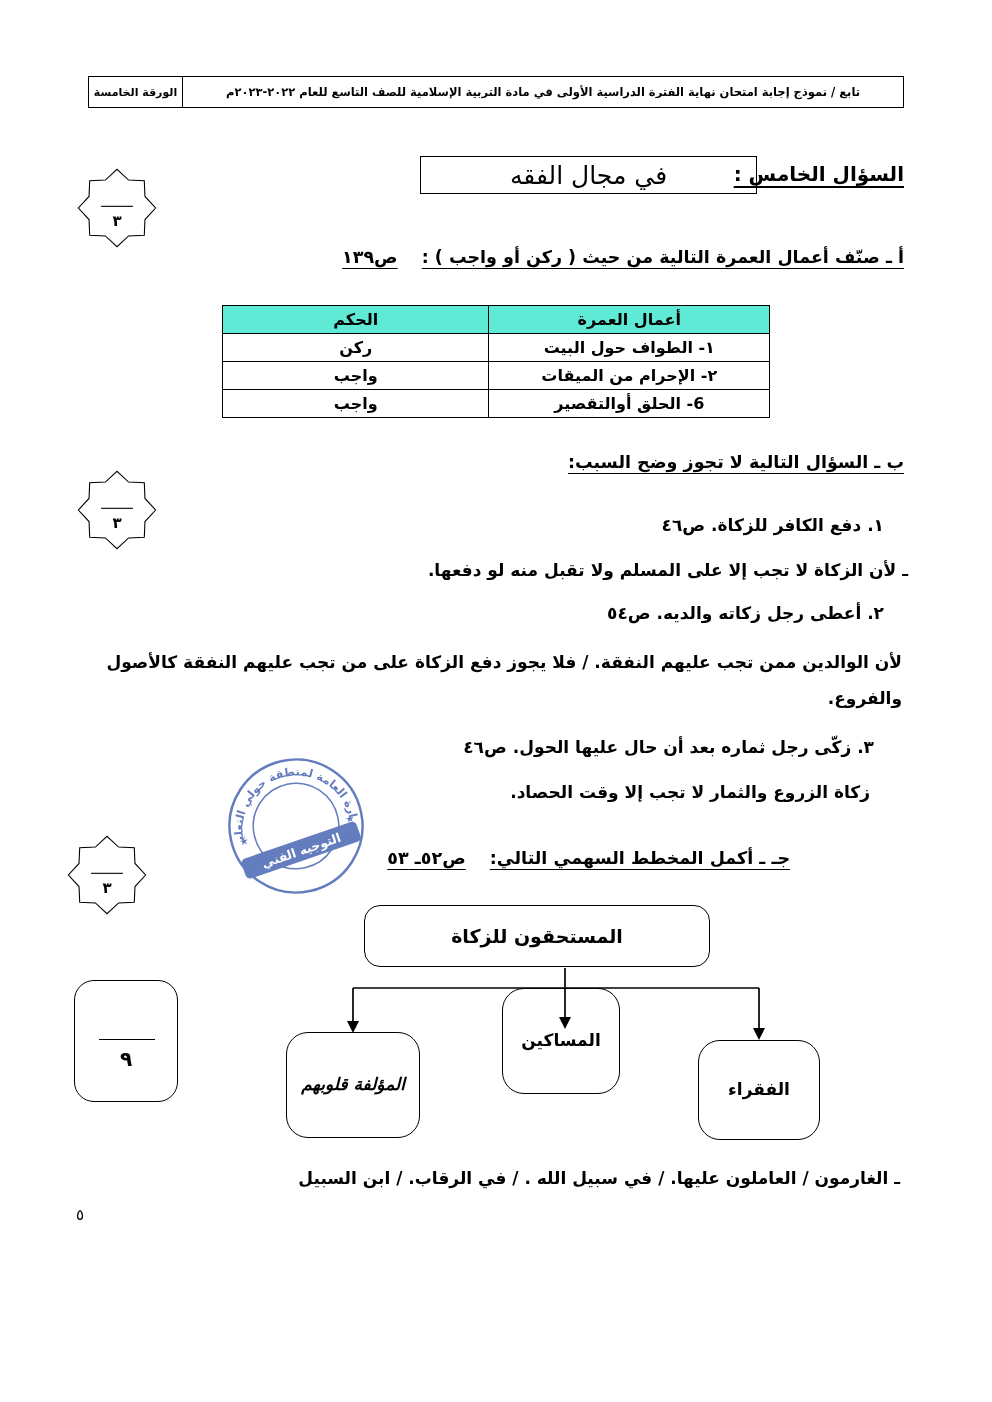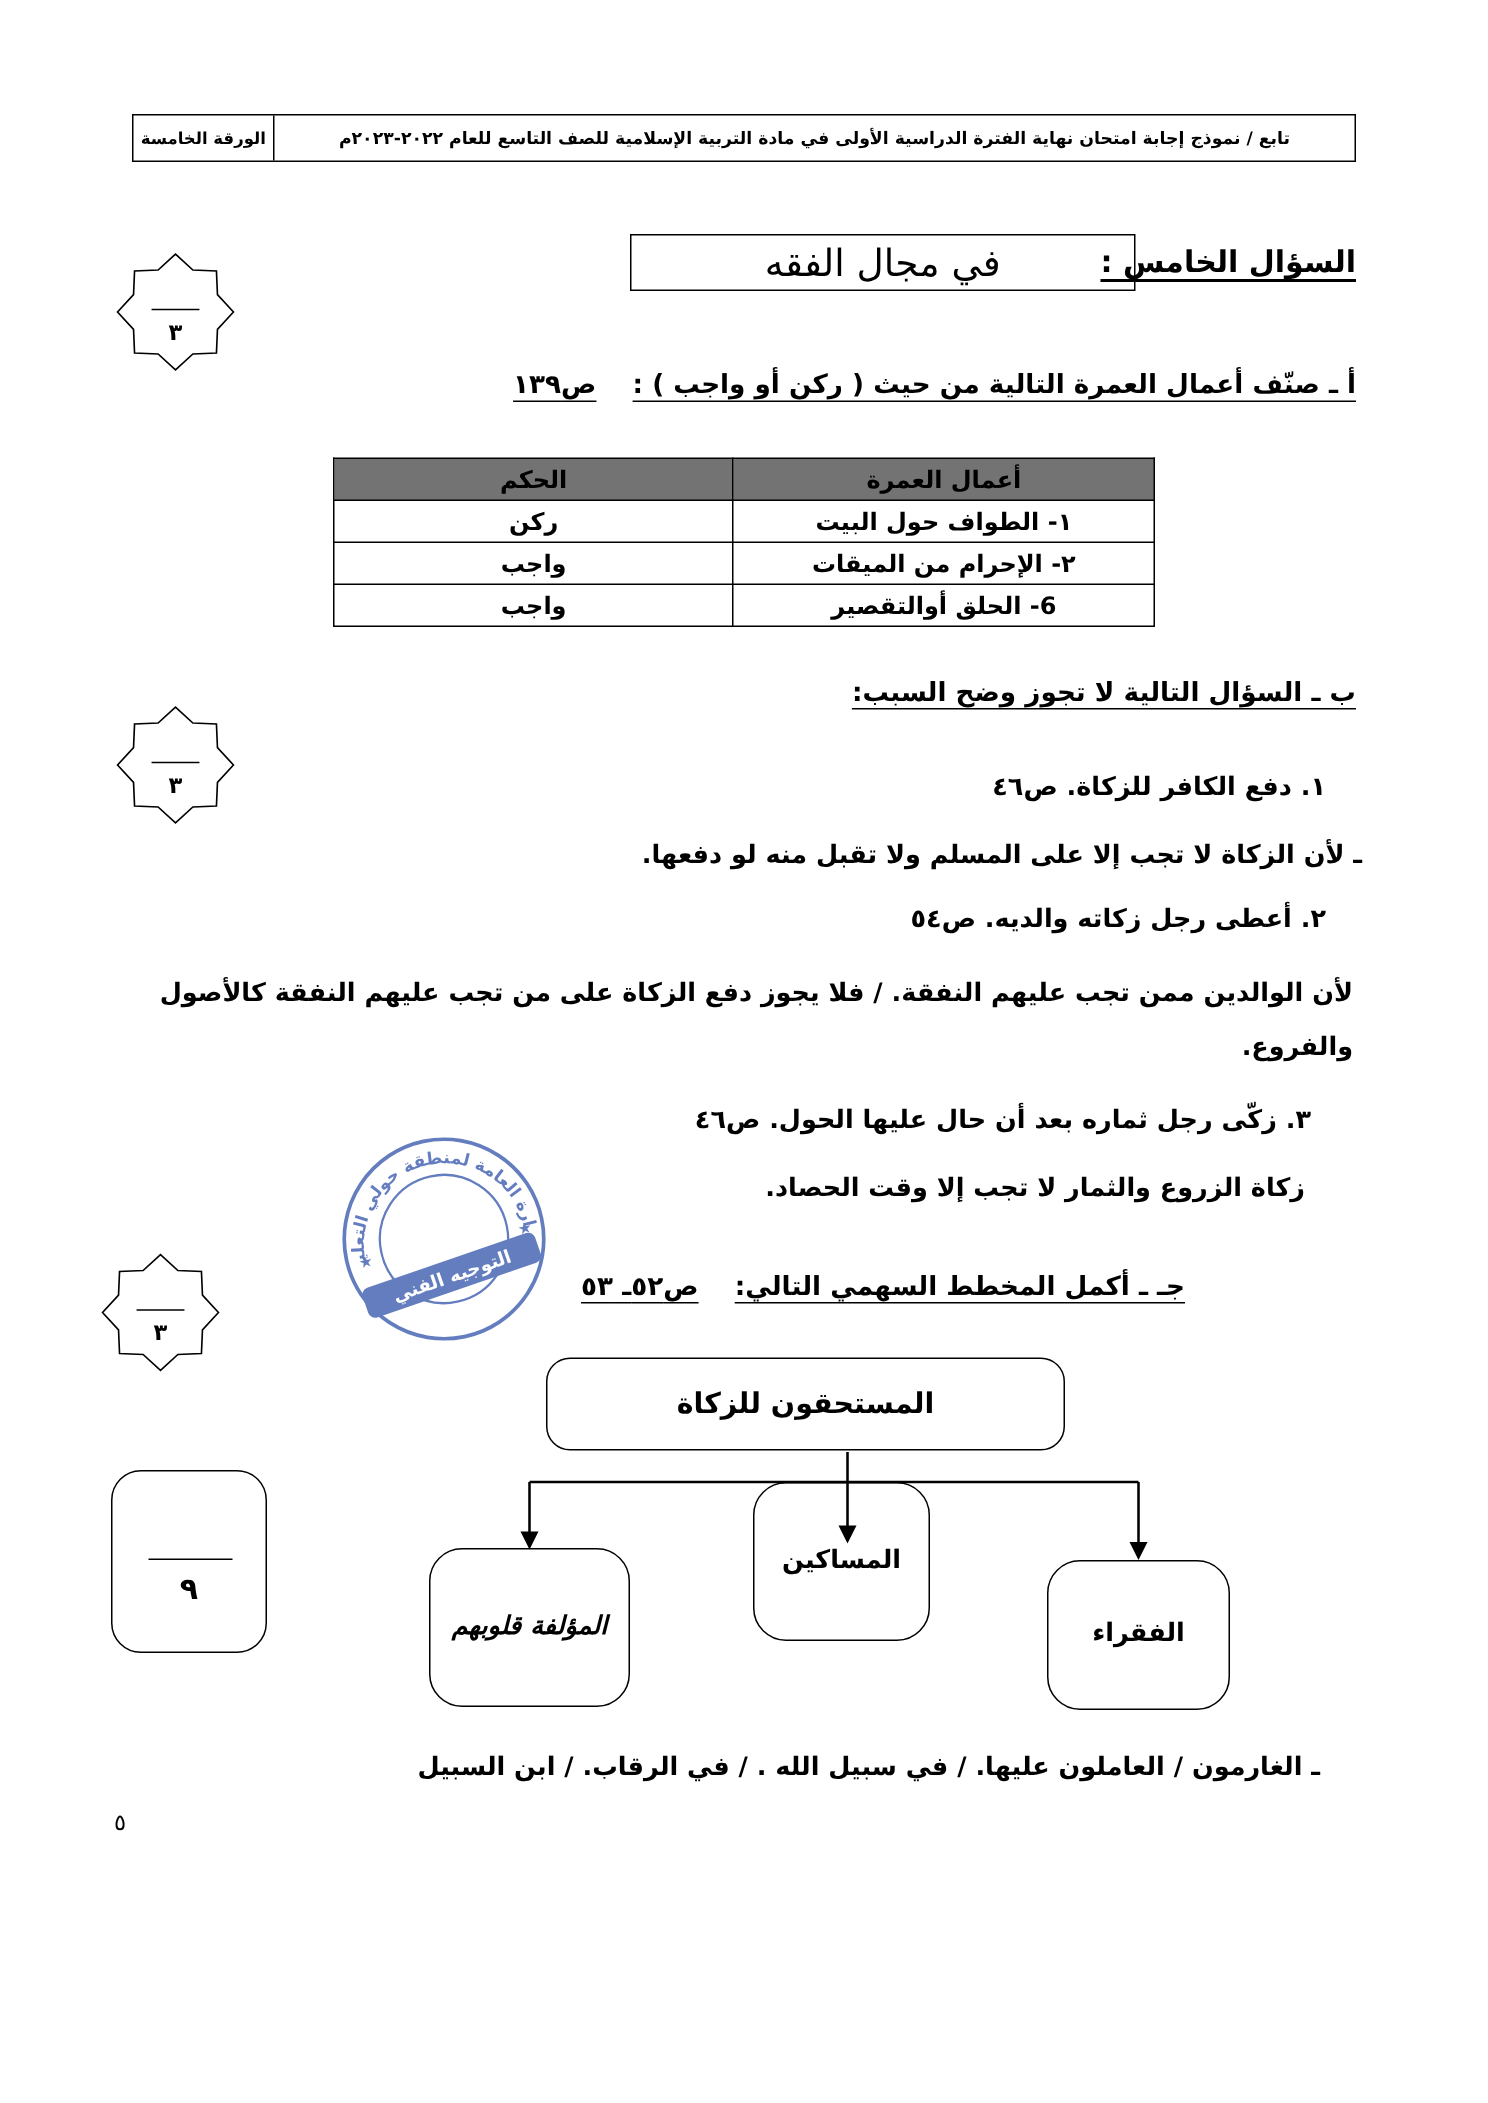--- a/index.html
+++ b/index.html
@@ -68,21 +68,21 @@
 
   
   .umrah-table {
     position:absolute; top:305px; right:222px; width:548px;
     border-collapse:collapse; font-weight:bold;
   }
   .umrah-table th, .umrah-table td {
     border:1.5px solid #000; height:28px; text-align:center;
     font-size:16px; padding:1px 6px;
   }
-  .umrah-table th { background:#737373; }
+  .umrah-table th { background:#5eead4; }
   .col-works { width:281px; }
   .col-ruling { width:267px; }
 
   
   .b-line { position:absolute; font-size:17px; font-weight:bold; white-space:nowrap; }
   .b-para {
     position:absolute; font-size:17px; font-weight:bold;
     width:812px; right:90px; text-align:right; line-height:2.1; white-space:normal;
   }
   .b-q1 { top:515px; right:108px; }
@@ -110,21 +110,21 @@
   .chart-child {
     position:absolute; border:1.7px solid #000; border-radius:22px;
     display:flex; align-items:center; justify-content:center; text-align:center;
     font-size:17px; font-weight:bold; line-height:2.2; padding:4px 8px;
   }
   .chart-child-poor     { top:1040px; right:172px; width:122px; height:100px; }
   .chart-child-needy    { top:988px; right:372px; width:118px; height:106px; }
   .chart-child-hearts   { top:1032px; right:572px; width:134px; height:106px;font-style:italic; }
 
   
-  .remaining-line { position:absolute; top:1168px; right:112px; font-size:17px; font-weight:bold; white-space:nowrap; }
+  .remaining-line { position:absolute; top:1168px; right:92px; font-size:17px; font-weight:bold; white-space:nowrap; }
   .page-number { position:absolute; top:1206px; left:76px; font-size:15px; }
 </style>
 </head>
 <body>
 
 <div class="page">
 
   <div class="header-bar">
     <div class="header-title">تابع / نموذج إجابة امتحان نهاية الفترة الدراسية الأولى في مادة التربية الإسلامية للصف التاسع للعام ٢٠٢٢-٢٠٢٣م</div>
     <div class="header-paper">الورقة الخامسة</div>

